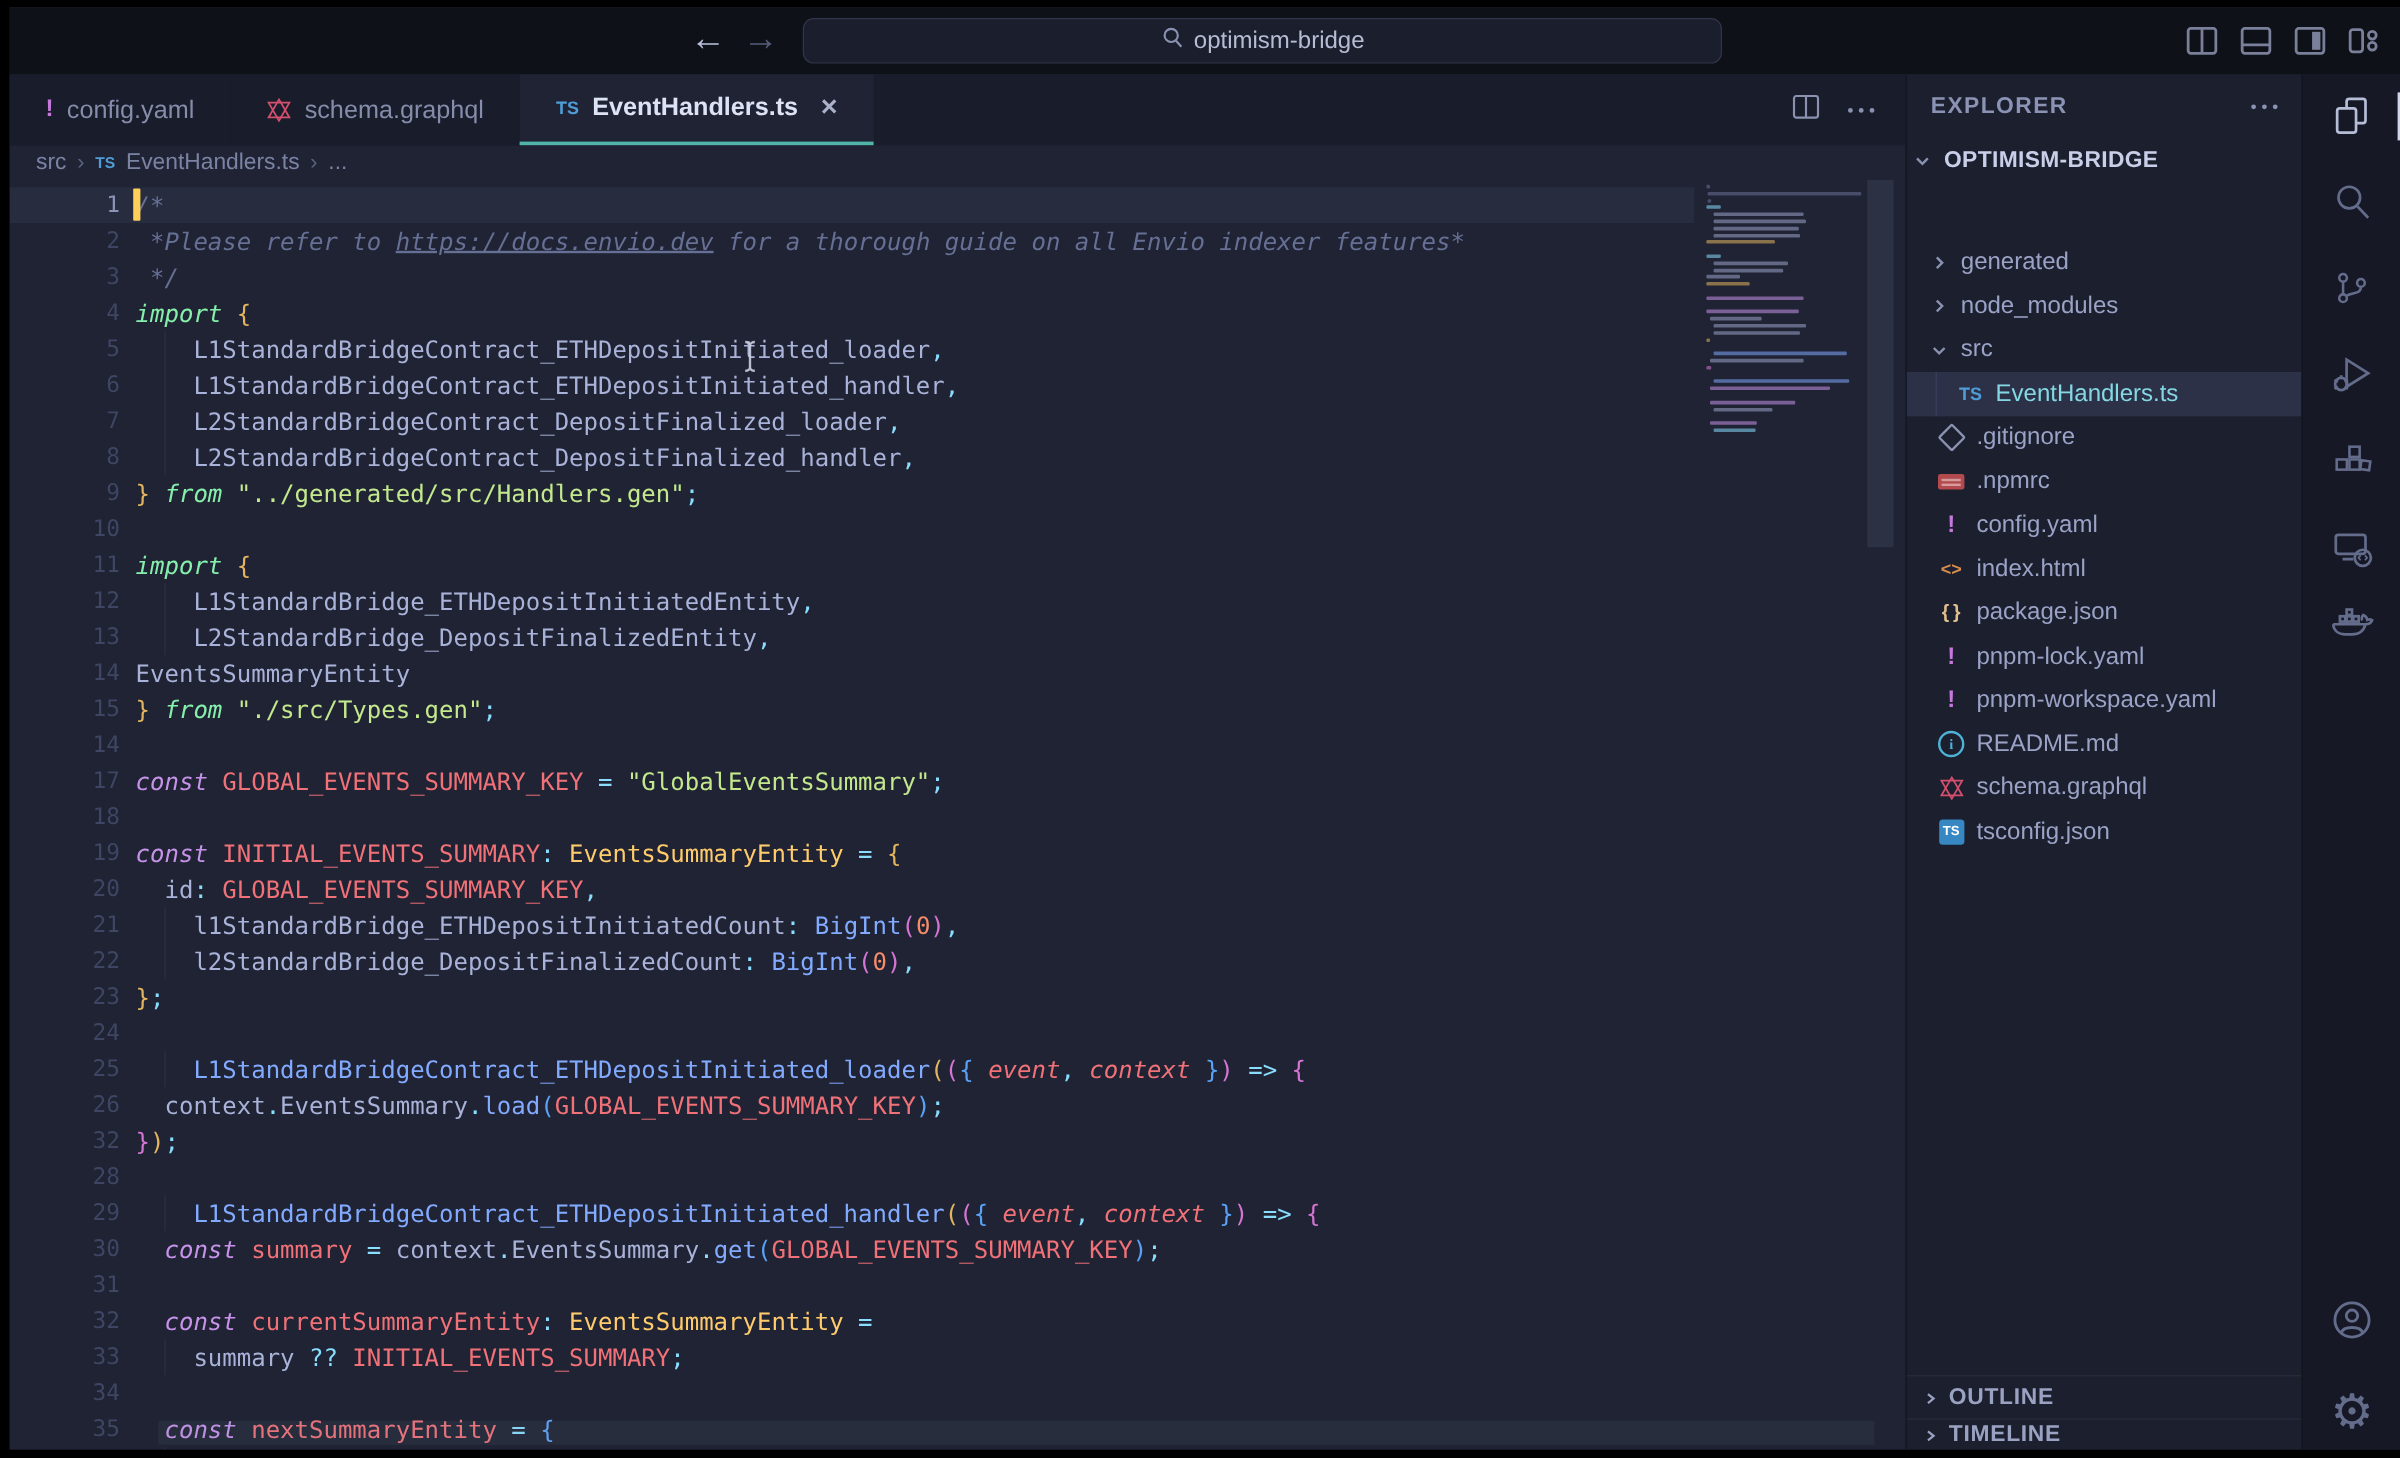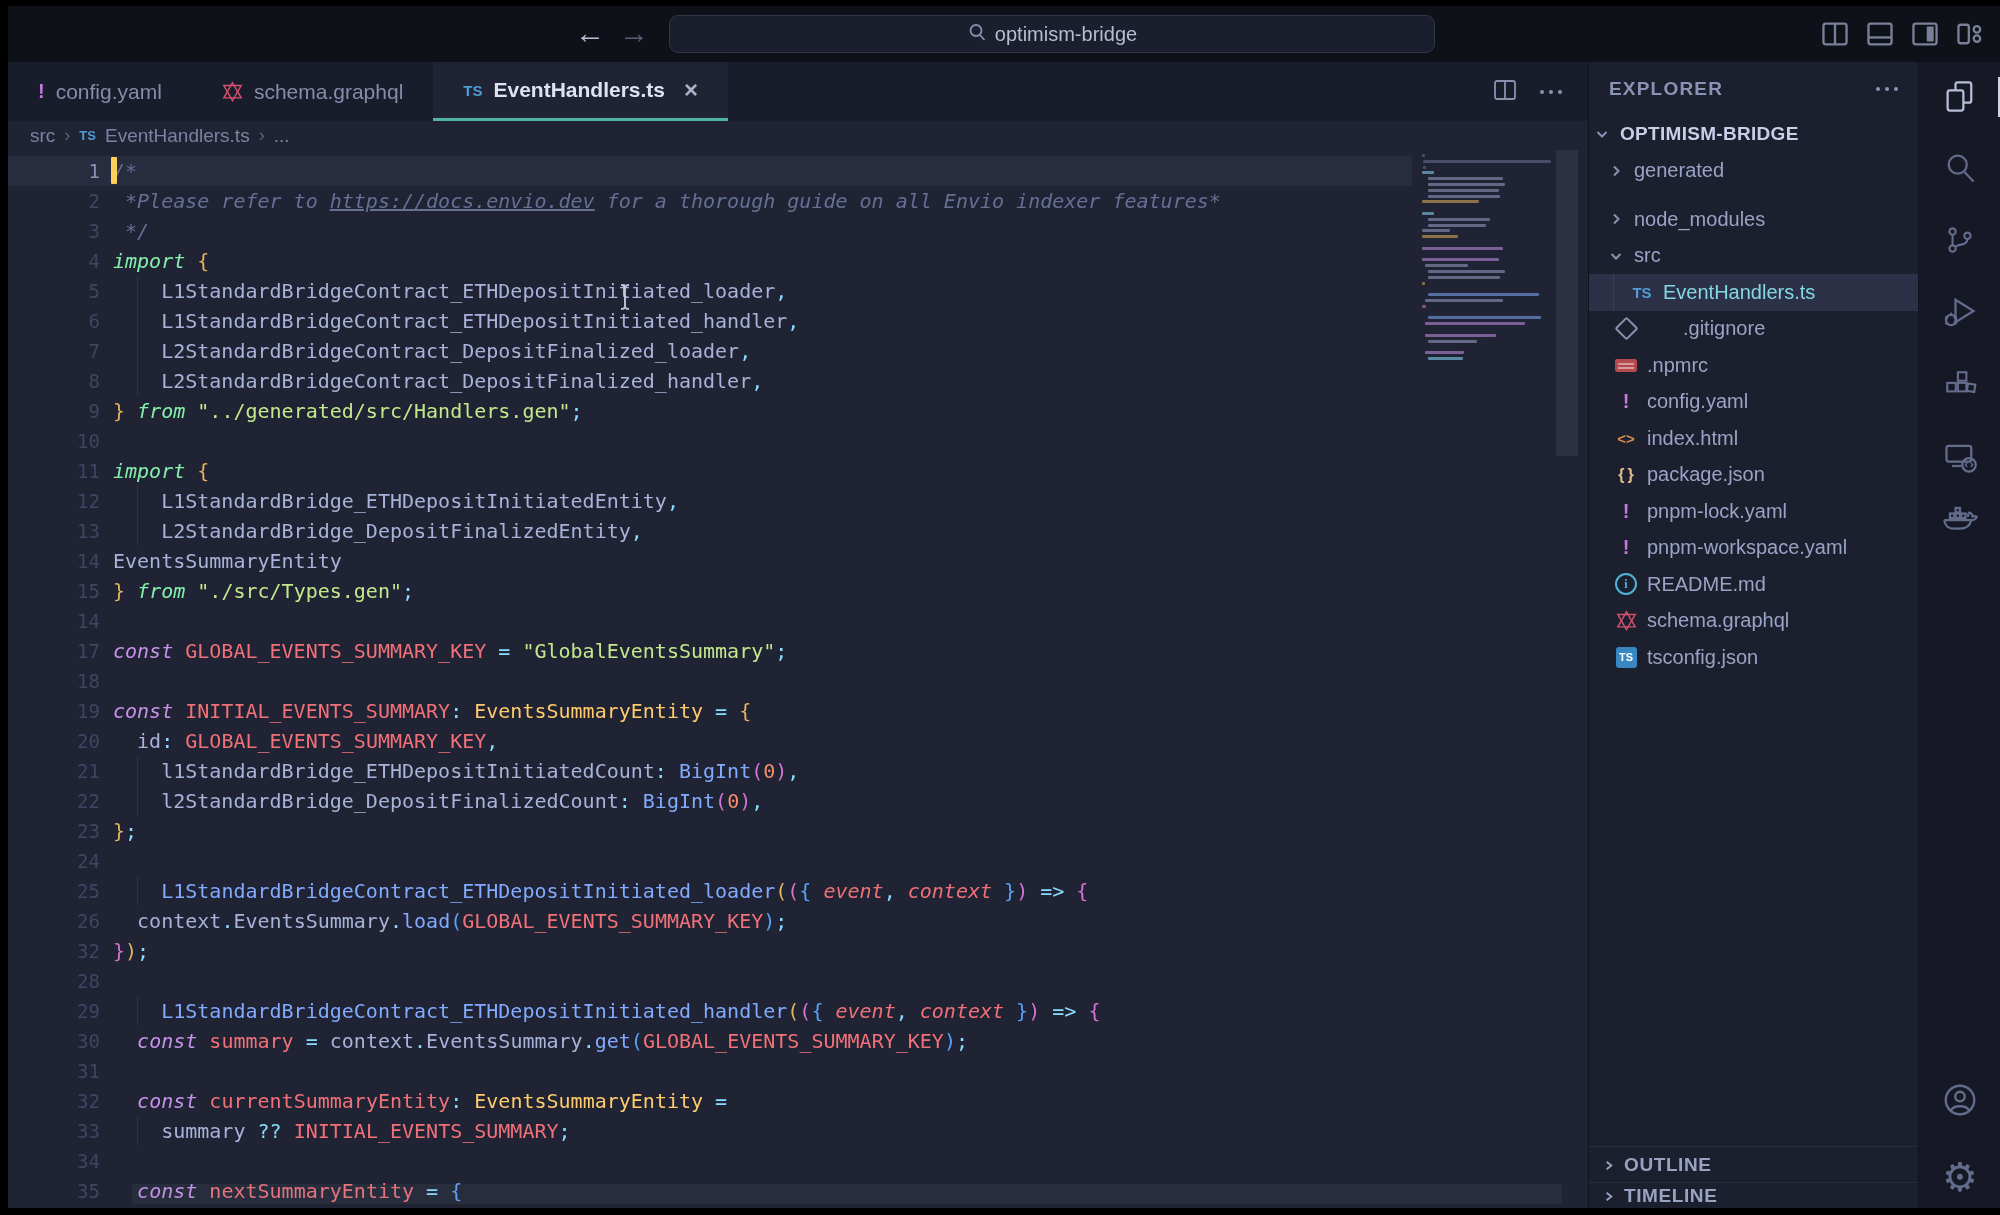--- a/index.html
+++ b/index.html
@@ -257,52 +257,52 @@
       </div>
       <div id="tree">
           <div class="trow root-row" style="padding-left:4px;">
             <span class="chev">
               <svg width="16" height="16" viewBox="0 0 16 16" fill="none" stroke="currentColor" stroke-width="2">
                 <path d="M3.5 6l4.5 4.5L12.5 6"></path>
               </svg>
             </span>
             <span>OPTIMISM-BRIDGE</span>
           </div>
+          <div class="trow" style="padding-left:18px;margin-top:48px;">
+            <span class="chev">
+              <svg width="16" height="16" viewBox="0 0 16 16" fill="none" stroke="currentColor" stroke-width="2">
+                <path d="M6 3.5L10.5 8L6 12.5"></path>
+              </svg>
+            </span>
+            <span>generated</span>
+          </div>
           <div class="trow" style="padding-left:18px;">
             <span class="chev">
               <svg width="16" height="16" viewBox="0 0 16 16" fill="none" stroke="currentColor" stroke-width="2">
                 <path d="M6 3.5L10.5 8L6 12.5"></path>
               </svg>
             </span>
-            <span>generated</span>
-          </div>
-          <div class="trow" style="padding-left:18px;margin-top:12px;">
-            <span class="chev">
-              <svg width="16" height="16" viewBox="0 0 16 16" fill="none" stroke="currentColor" stroke-width="2">
-                <path d="M6 3.5L10.5 8L6 12.5"></path>
-              </svg>
-            </span>
             <span>node_modules</span>
           </div>
           <div class="trow" style="padding-left:18px;">
             <span class="chev">
               <svg width="16" height="16" viewBox="0 0 16 16" fill="none" stroke="currentColor" stroke-width="2">
                 <path d="M3.5 6l4.5 4.5L12.5 6"></path>
               </svg>
             </span>
             <span>src</span>
           </div>
           <div class="trow selected" style="padding-left:40px;">
             <span class="vguide"></span>
             <span class="ticon">
               <span class="txt-ts">TS</span>
             </span>
             <span>EventHandlers.ts</span>
           </div>
-          <div class="trow" style="padding-left:24px;gap:36px;">
+          <div class="trow" style="padding-left:24px;">
             <span class="ticon">
               <span class="gitdiamond"></span>
             </span>
             <span>.gitignore</span>
           </div>
           <div class="trow" style="padding-left:24px;align-items:center;">
             <span class="ticon">
               <span class="npmicon"></span>
             </span>
             <span>.npmrc</span>

